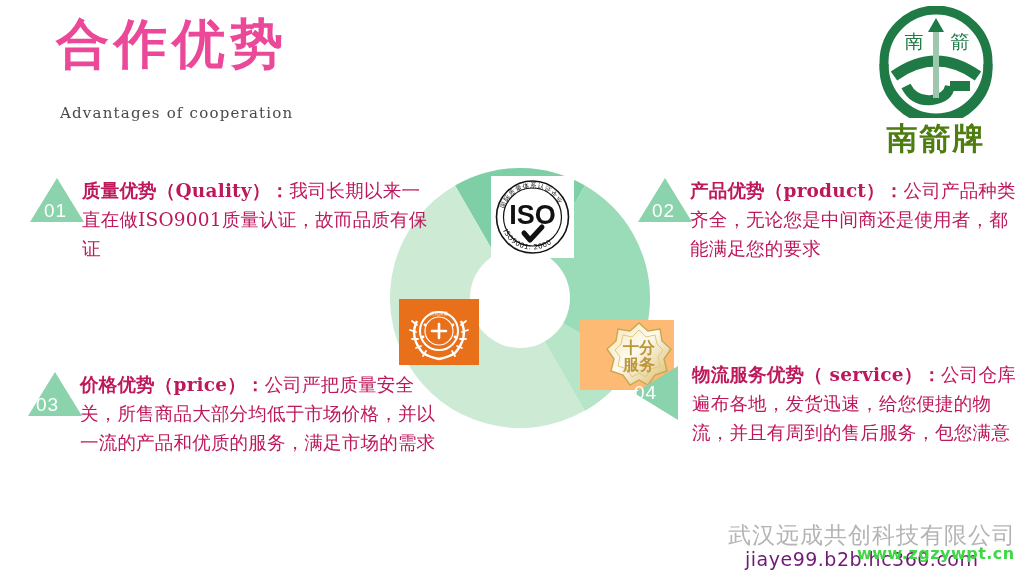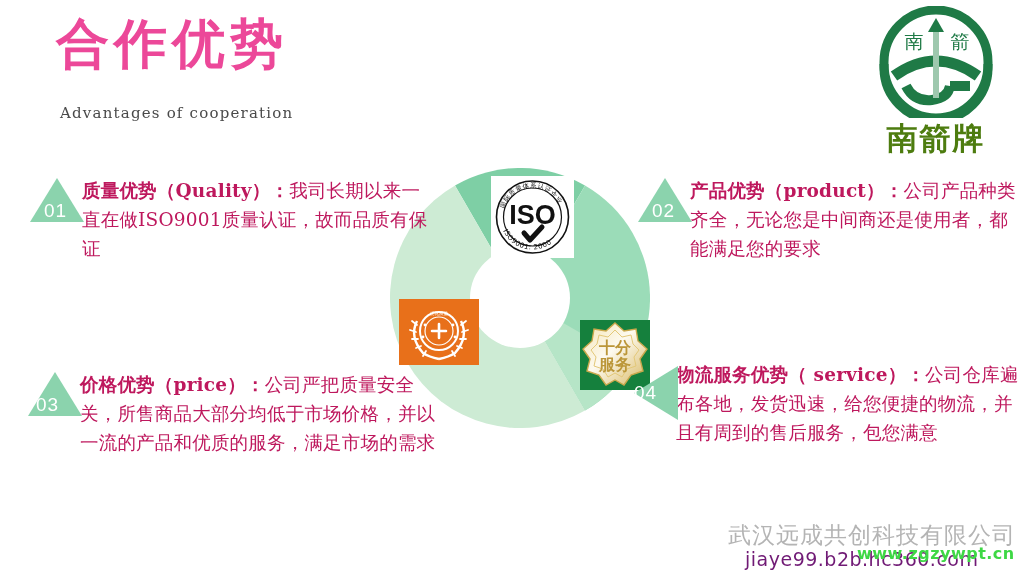--- a/index.html
+++ b/index.html
@@ -85,21 +85,22 @@
     background: #ffffff;
   }
   #badge-quality {
     left: 399px; top: 299px;
     width: 80px; height: 66px;
     background: #e8701a;
   }
   #badge-service {
     left: 580px; top: 320px;
     width: 70px; height: 70px;
-    background: #15803d;
+    background: #fdba74;
+    padding-left: 24px;
   }
 
   
   .block { position: absolute; }
   .block .tri {
     position: absolute;
     width: 0; height: 0;
   }
   .block .tri.up {
     border-left: 27px solid transparent;
@@ -140,21 +141,21 @@
   #block-02 .body { margin-left: 52px; }
 
   #block-03 { left: 28px; top: 370px; width: 410px; }
   #block-03 .tri  { left: 0px;  top: 2px; }
   #block-03 .num  { left: 8px; top: 24px; text-align: right; }
   #block-03 .body { margin-left: 52px; }
 
   #block-04 { left: 634px; top: 360px; width: 385px; }
   #block-04 .tri  { left: 0px;  top: 6px; }
   #block-04 .num  { left: 0; top: 22px; }
-  #block-04 .body { margin-left: 42px; }
+  #block-04 .body { margin-left: 58px; }
 
   
   #wm-company {
     position: absolute;
     left: 728px; top: 520px;
     font-family: Liberation Serif, serif;
     font-size: 23px;
     color: #b4b4b4;
     letter-spacing: 1px;
     white-space: nowrap;

